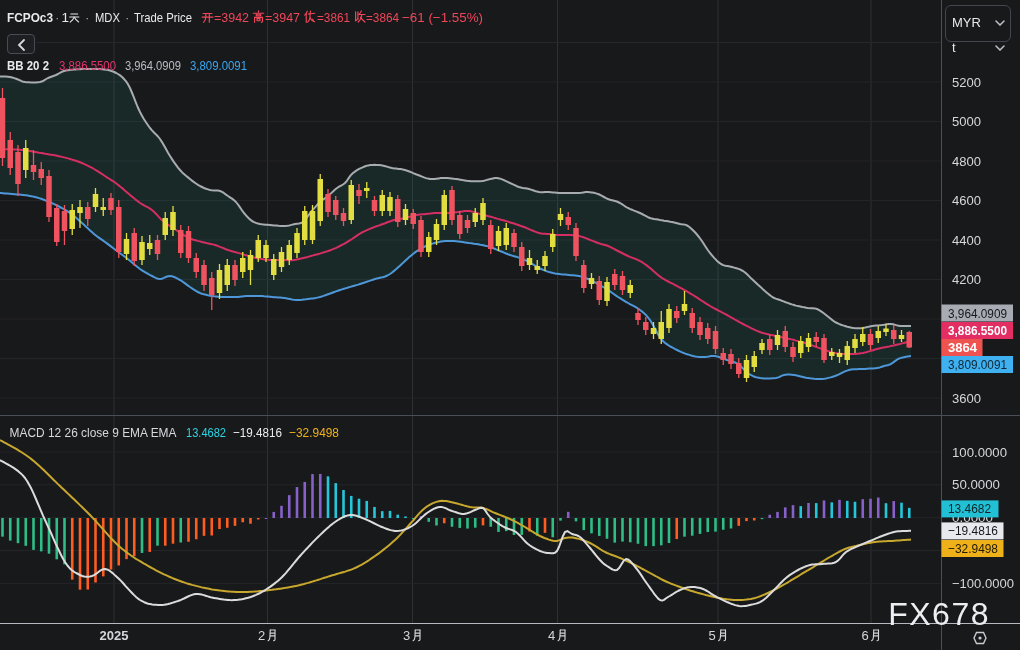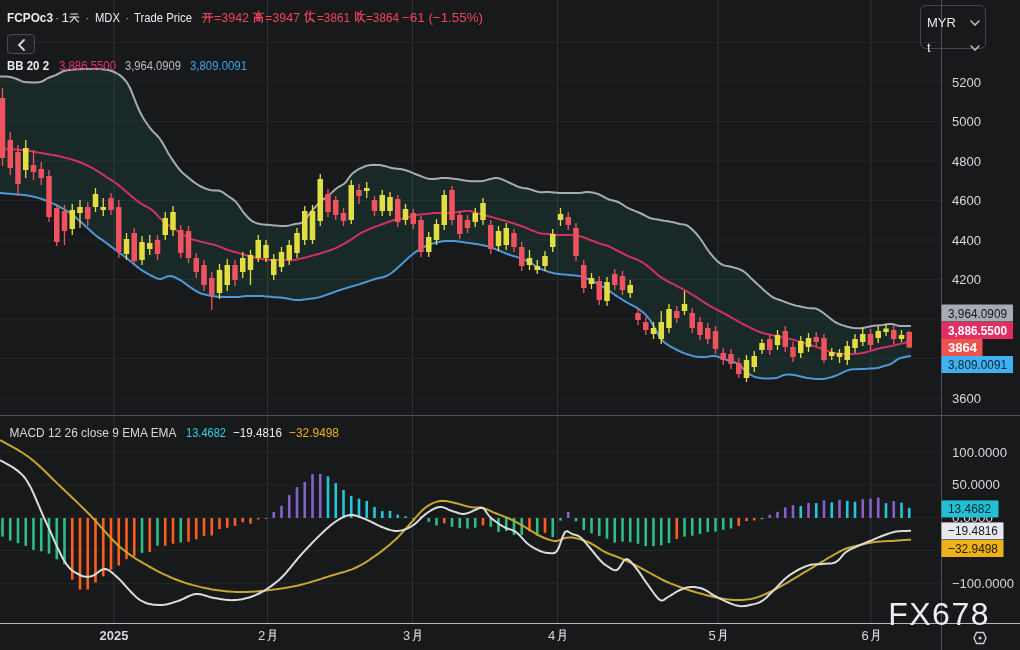--- a/index.html
+++ b/index.html
@@ -548,21 +548,21 @@
       </g>
 <g font-size="13">
         <text x="9.5" y="437" fill="#d6d8dc" textLength="167" lengthAdjust="spacingAndGlyphs">MACD 12 26 close 9 EMA EMA</text>
         <text x="186" y="437" fill="#2bd5e4" textLength="40" lengthAdjust="spacingAndGlyphs">13.4682</text>
         <text x="233" y="437" fill="#eaecf0" textLength="49" lengthAdjust="spacingAndGlyphs">−19.4816</text>
         <text x="289" y="437" fill="#efb11a" textLength="50" lengthAdjust="spacingAndGlyphs">−32.9498</text>
       </g>
 <text x="990" y="625" text-anchor="end" font-size="32" letter-spacing="1.5" fill="#eceef2">FX678</text>
 </svg><div style="position:absolute;left:7px;top:34px;width:28px;height:20px;background:#1d1f23;border:1px solid #474b54;border-radius:4px"><svg width="28" height="20" viewBox="0 0 28 20" fill="none" stroke="#d8dade" stroke-width="1.8" stroke-linecap="round">
         <path d="M16,5 L11,10 L16,15"></path>
-      </svg></div><div style="position:absolute;left:920px;top:5px;width:66px;height:44px;border:1px solid #43464f;border-radius:6px">
+      </svg></div><div style="position:absolute;left:945px;top:5px;width:66px;height:37px;border:1px solid #43464f;border-radius:6px">
       <div style="position:absolute;left:6px;top:9px;font-size:13px;color:#e6e8ec">MYR</div>
       <svg style="position:absolute;right:5px;top:14px" width="10" height="6" viewBox="0 0 10 6" fill="none" stroke="#b7bac0" stroke-width="1.6" stroke-linecap="round">
         <path d="M1,1 L5,5 L9,1"></path>
       </svg>
       <div style="position:absolute;left:6px;top:34px;font-size:13px;color:#e6e8ec">t</div>
       <svg style="position:absolute;right:5px;top:39px" width="10" height="6" viewBox="0 0 10 6" fill="none" stroke="#b7bac0" stroke-width="1.6" stroke-linecap="round">
         <path d="M1,1 L5,5 L9,1"></path>
       </svg>
     </div><svg style="position:absolute;left:972px;top:630px" width="16" height="16" viewBox="0 0 16 16" fill="none" stroke="#c7cad0" stroke-width="1.4">
       <path d="M4.5,2.5 L11.5,2.5 L14,8 L11.5,13.5 L4.5,13.5 L2,8 Z"></path>

